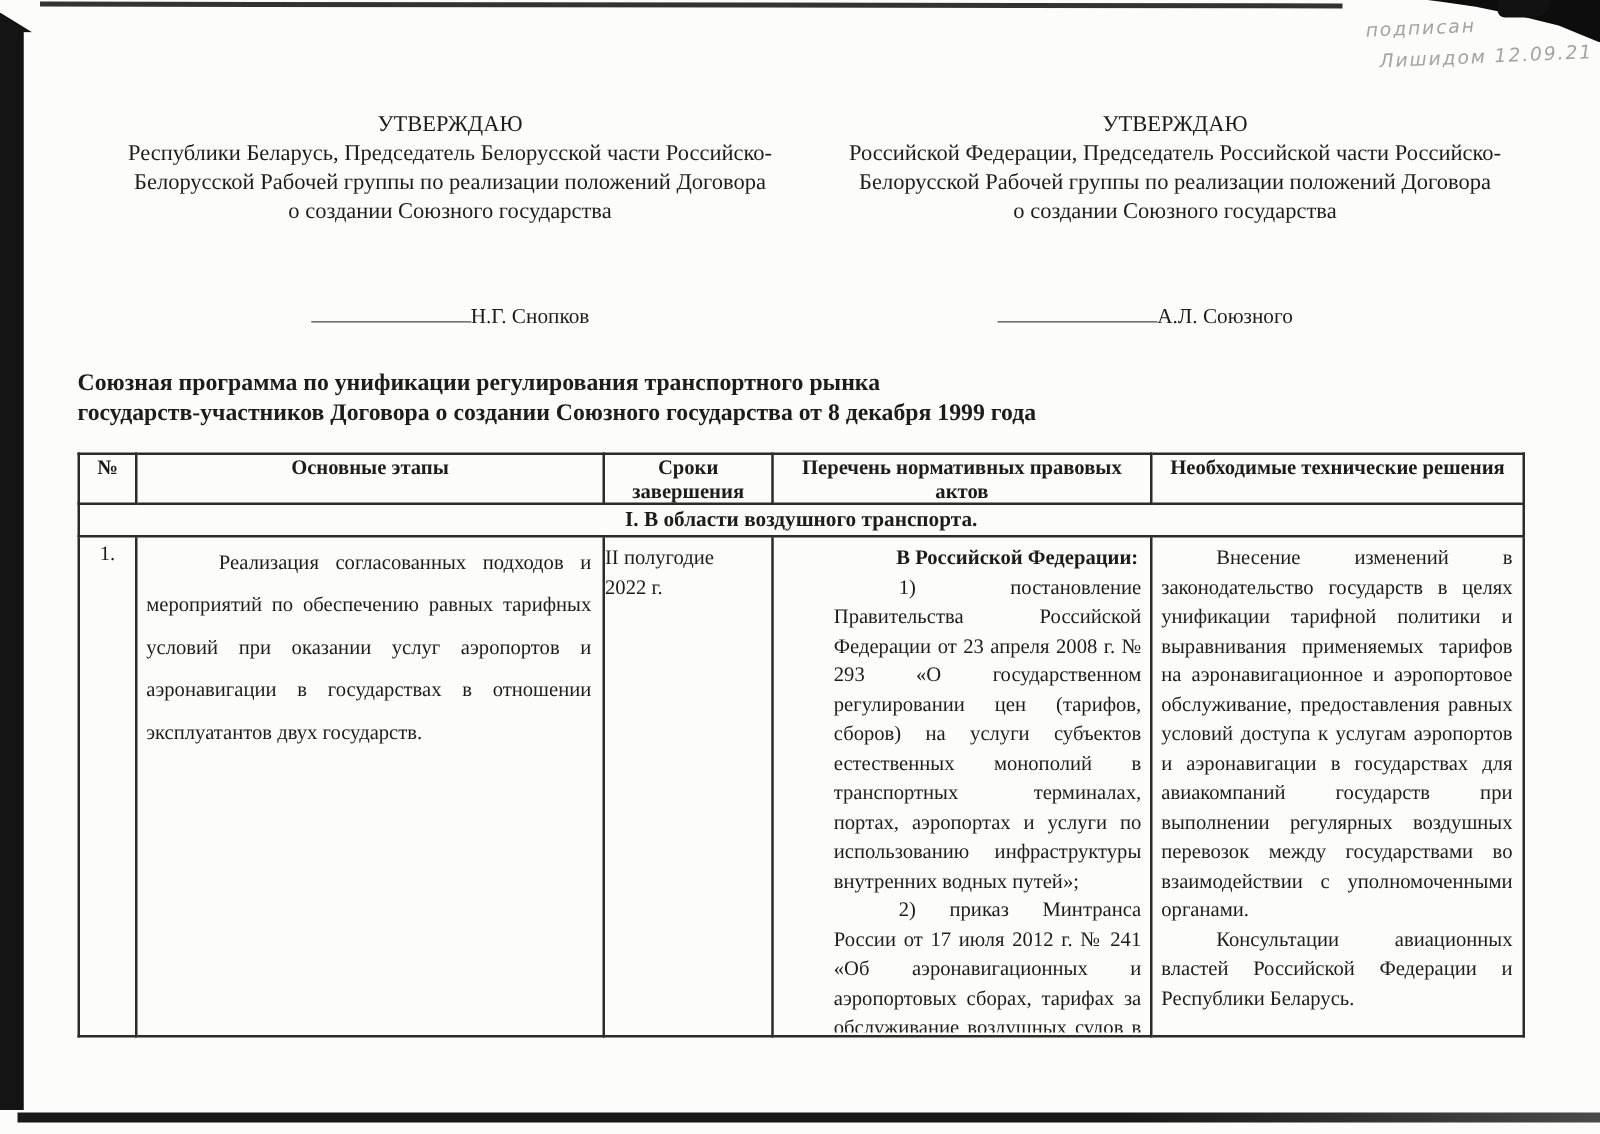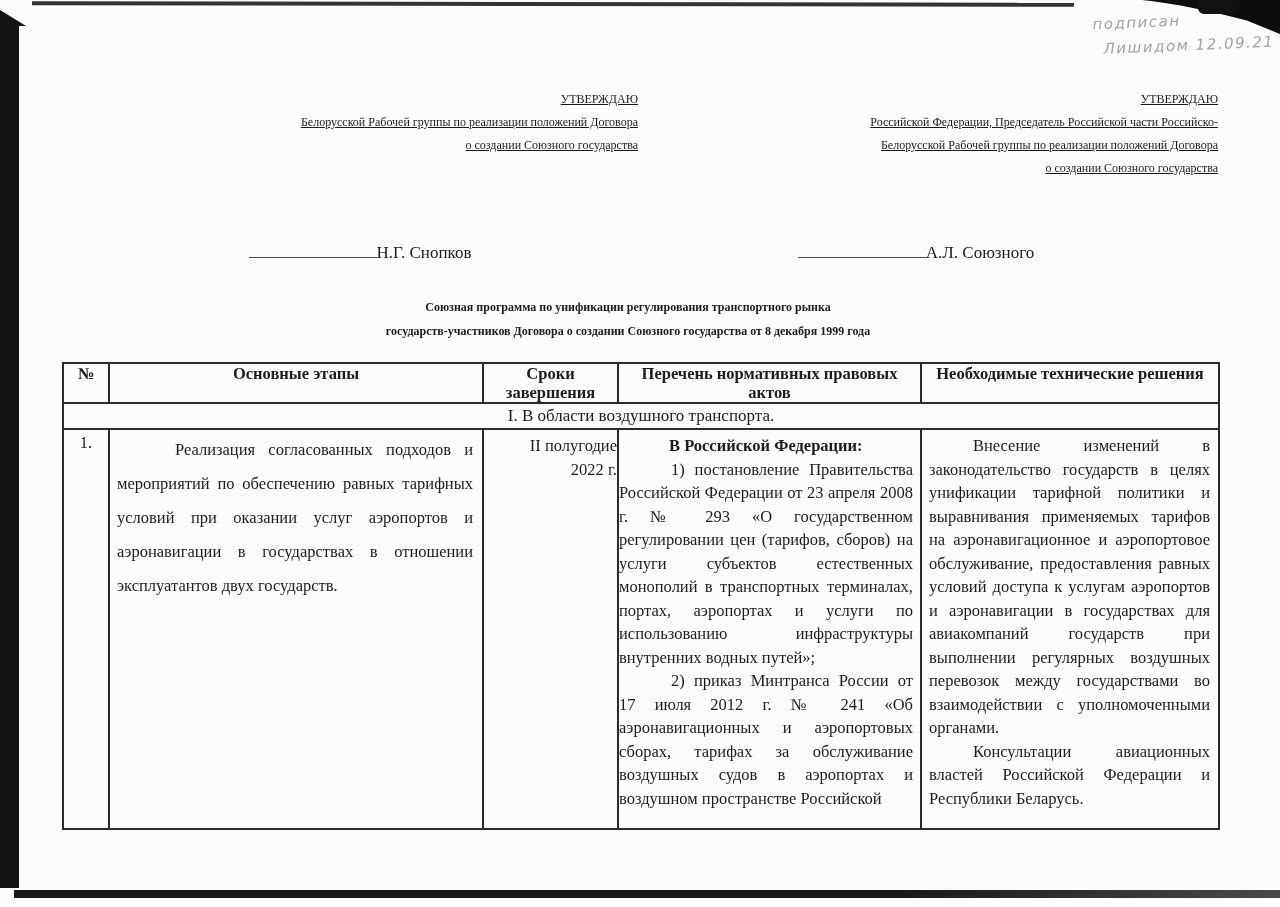--- a/index.html
+++ b/index.html
@@ -26,53 +26,53 @@
   .handwriting{
     position:absolute;left:1093px;top:8px;width:200px;
     color:#a3a3a3;
     font-family:"DejaVu Sans", sans-serif;
     font-style:italic;font-size:15px;line-height:25px;letter-spacing:1.5px;
     transform:rotate(-2.5deg);
   }
   .handwriting .hw2{margin-left:10px;white-space:nowrap;}
   
   .approvals{position:absolute;top:88px;left:82px;width:1136px;display:flex;justify-content:space-between;}
-  .approval{width:556px;text-align:right;font-size:12px;line-height:23px;text-decoration:underline;}
+  .approval{width:556px;text-align:center;font-size:18px;line-height:23px;}
   
   .signatures{position:absolute;top:243px;left:82px;width:1136px;display:flex;}
   .sig{width:556px;text-align:center;font-size:17px;}
   .sig-line{display:inline-block;width:128px;border-bottom:1.5px solid #4a4a4a;}
   
-  .doc-title{position:absolute;top:295px;left:50px;width:1156px;
-    text-align:center;font-weight:bold;font-size:12px;line-height:24px;}
+  .doc-title{position:absolute;top:295px;left:62px;width:1156px;
+    text-align:left;font-weight:bold;font-size:19px;line-height:24px;}
   
   table.program{
     position:absolute;top:362px;left:62px;width:1156px;
     border-collapse:collapse;table-layout:fixed;
     font-size:16.5px;
   }
   table.program th, table.program td{
     border:2px solid #2b2b2b;
     vertical-align:top;
     padding:0;
   }
   col.c-num{width:46px;}
   col.c-stages{width:374px;}
   col.c-deadline{width:135px;}
   col.c-acts{width:303px;}
   col.c-solutions{width:298px;}
   thead th{font-weight:bold;text-align:center;font-size:16.5px;line-height:19px;padding:2px 4px;}
-  tr.section-row td{font-weight:normal;text-align:center;font-size:17px;line-height:22px;padding:1px 4px;height:22px;}
+  tr.section-row td{font-weight:bold;text-align:center;font-size:17px;line-height:22px;padding:1px 4px;height:22px;}
   tr.data-row td{height:398px;}
   .cell-clip{height:392px;overflow:hidden;}
   .col-num-txt{text-align:center;font-size:16.5px;padding-top:3px;}
   .col-stages-in{padding:3px 9px 0 7px;line-height:34px;}
   .col-stages-in p{margin:0;text-align:justify;text-indent:58px;}
-  .col-deadline-in{padding-top:4px;text-align:right;line-height:24px;}
-  .col-acts-in{padding:4px 7px 0 0;line-height:23.5px;}
+  .col-deadline-in{padding-top:4px;text-align:left;line-height:24px;}
+  .col-acts-in{padding:4px 7px 0 0;line-height:23.5px;margin-left:48px;}
   .col-acts-in p{margin:0;text-align:justify;text-indent:52px;}
   .col-acts-in p.acts-heading{font-weight:bold;text-indent:50px;text-align:left;white-space:nowrap;}
   .col-solutions-in{padding:4px 8px 0 7px;line-height:23.5px;}
   .col-solutions-in p{margin:0;text-align:justify;text-indent:44px;}
 </style>
 </head>
 <body>
 
 <div class="edge-left"></div>
 <div class="edge-left-tip"></div>
@@ -82,20 +82,21 @@
 <div class="corner-blob"></div>
 
 <div class="handwriting">
   <div>подписан</div>
   <div class="hw2">Лишидом 12.09.21</div>
 </div>
 
 <div class="approvals">
   <div class="approval">
     <div>УТВЕРЖДАЮ</div>
+    <div>Республики Беларусь, Председатель Белорусской части Российско-</div>
     <div>Белорусской Рабочей группы по реализации положений Договора</div>
     <div>о создании Союзного государства</div>
   </div>
   <div class="approval">
     <div>УТВЕРЖДАЮ</div>
     <div>Российской Федерации, Председатель Российской части Российско-</div>
     <div>Белорусской Рабочей группы по реализации положений Договора</div>
     <div>о создании Союзного государства</div>
   </div>
 </div>

